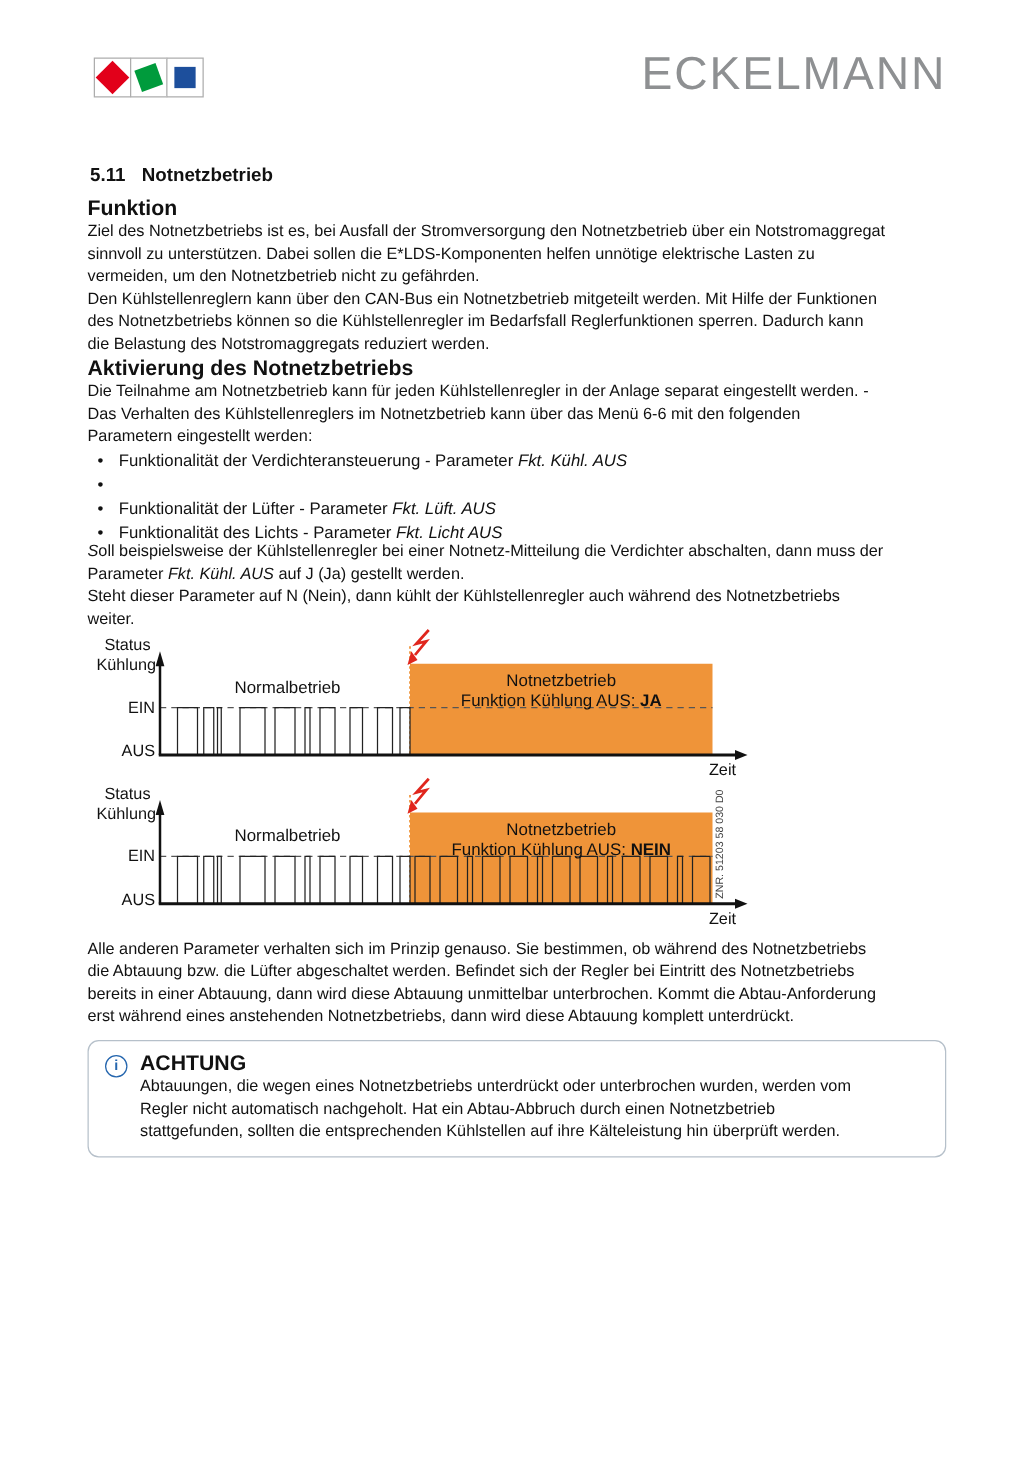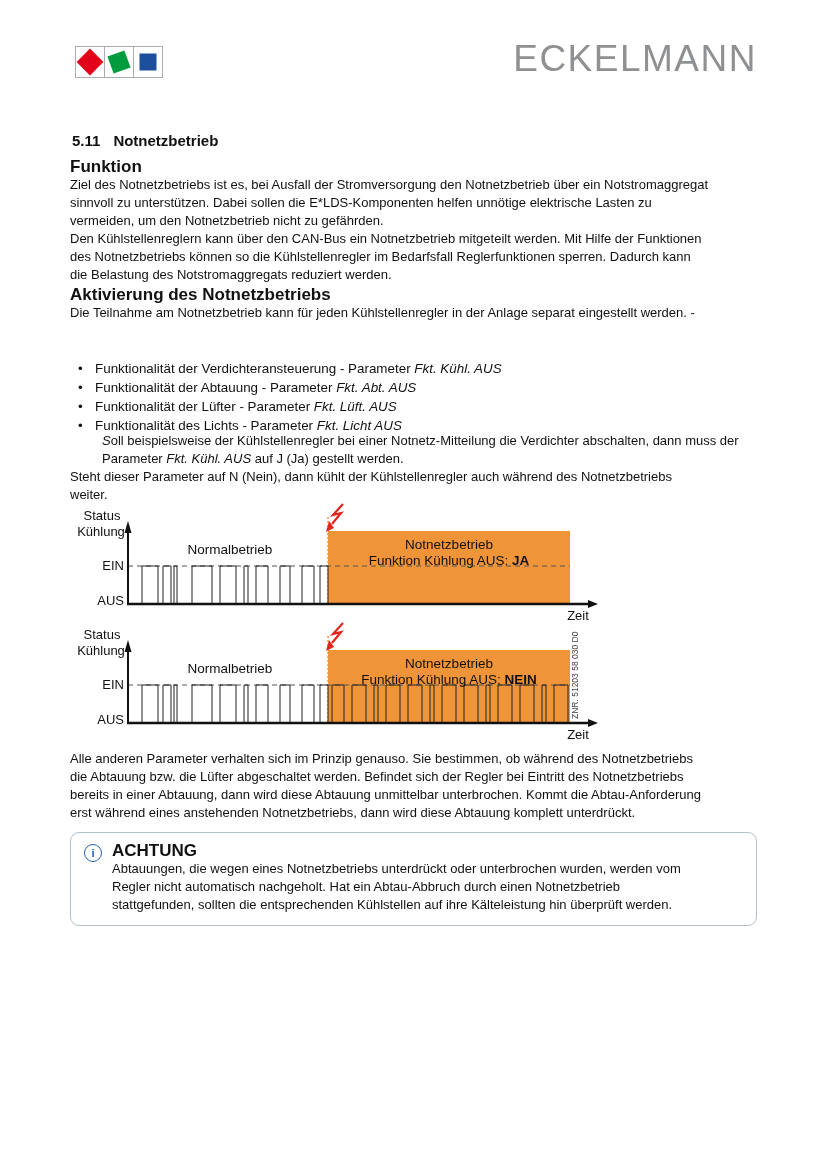--- a/index.html
+++ b/index.html
@@ -63,41 +63,42 @@
   <div class="abs subhead" style="left:70px;top:158px;">Funktion</div>
   <p class="abs" style="left:70px;top:176px;width:692px;">Ziel des Notnetzbetriebs ist es, bei Ausfall der Stromversorgung den Notnetzbetrieb über ein Notstromaggregat
 sinnvoll zu unterstützen. Dabei sollen die E*LDS-Komponenten helfen unnötige elektrische Lasten zu
 vermeiden, um den Notnetzbetrieb nicht zu gefährden.</p>
   <p class="abs" style="left:70px;top:230px;width:692px;">Den Kühlstellenreglern kann über den CAN-Bus ein Notnetzbetrieb mitgeteilt werden. Mit Hilfe der Funktionen
 des Notnetzbetriebs können so die Kühlstellenregler im Bedarfsfall Reglerfunktionen sperren. Dadurch kann
 die Belastung des Notstromaggregats reduziert werden.</p>
 
   <div class="abs subhead" style="left:70px;top:286px;">Aktivierung des Notnetzbetriebs</div>
   <p class="abs" style="left:70px;top:304px;width:692px;">Die Teilnahme am Notnetzbetrieb kann für jeden Kühlstellenregler in der Anlage separat eingestellt werden. -</p>
+  <p class="abs" style="left:70px;top:322px;width:692px;">Das Verhalten des Kühlstellenreglers im Notnetzbetrieb kann über das Menü 6-6 mit den folgenden
+Parametern eingestellt werden:</p>
 
   <div class="abs blist" style="left:70px;top:359px;width:692px;">
       <div class="bitem">
         <span class="bmark">•</span>
         <span class="btext"><span>Funktionalität der Verdichteransteuerung - Parameter </span><span class="it">Fkt. Kühl. AUS</span></span>
       </div>
       <div class="bitem">
         <span class="bmark">•</span>
-        <span class="btext"><span>Funktionalität der Abtauung - Parameter </span><span class="it">Fkt. Abt. AUS</span></span>
       </div>
       <div class="bitem">
         <span class="bmark">•</span>
         <span class="btext"><span>Funktionalität der Lüfter - Parameter </span><span class="it">Fkt. Lüft. AUS</span></span>
       </div>
       <div class="bitem">
         <span class="bmark">•</span>
         <span class="btext"><span>Funktionalität des Lichts - Parameter </span><span class="it">Fkt. Licht AUS</span></span>
       </div>
     </div>
 
-  <p class="abs" style="left:70px;top:432px;width:692px;margin-left:32px;"><span class="it">S</span><span>oll beispielsweise der Kühlstellenregler bei einer Notnetz-Mitteilung die Verdichter abschalten, dann muss der
+  <p class="abs" style="left:70px;top:432px;width:692px;"><span class="it">S</span><span>oll beispielsweise der Kühlstellenregler bei einer Notnetz-Mitteilung die Verdichter abschalten, dann muss der
 Parameter </span><span class="it">Fkt. Kühl. AUS</span><span> auf J (Ja) gestellt werden.</span></p>
   <p class="abs" style="left:70px;top:468px;width:692px;">Steht dieser Parameter auf N (Nein), dann kühlt der Kühlstellenregler auch während des Notnetzbetriebs
 weiter.</p>
 
   <svg class="abs" style="left:70px;top:503px;" width="540" height="124" viewBox="0 0 540 124">
       <rect x="258" y="28" width="242" height="73" fill="#ef9439"></rect>
       <line x1="258" y1="14" x2="258" y2="101" stroke="#ef9439" stroke-width="1.4" stroke-dasharray="2 2"></line>
       <line x1="58" y1="63" x2="500" y2="63" stroke="#555" stroke-width="1" stroke-dasharray="5 4"></line>
       <path d="M 58 101 L 72 101 L 72 63 L 88 63 L 88 101 L 93 101 L 93 63 L 101 63 L 101 101 L 104 101 L 104 63 L 107 63 L 107 101 L 122 101 L 122 63 L 142 63 L 142 101 L 150 101 L 150 63 L 166 63 L 166 101 L 174 101 L 174 63 L 178 63 L 178 101 L 186 101 L 186 63 L 198 63 L 198 101 L 210 101 L 210 63 L 220 63 L 220 101 L 232 101 L 232 63 L 244 63 L 244 101 L 250 101 L 250 63 L 258 63 L 258 101" fill="none" stroke="#222" stroke-width="1"></path>
       <line x1="58" y1="101" x2="58" y2="28" stroke="#111" stroke-width="2"></line>

